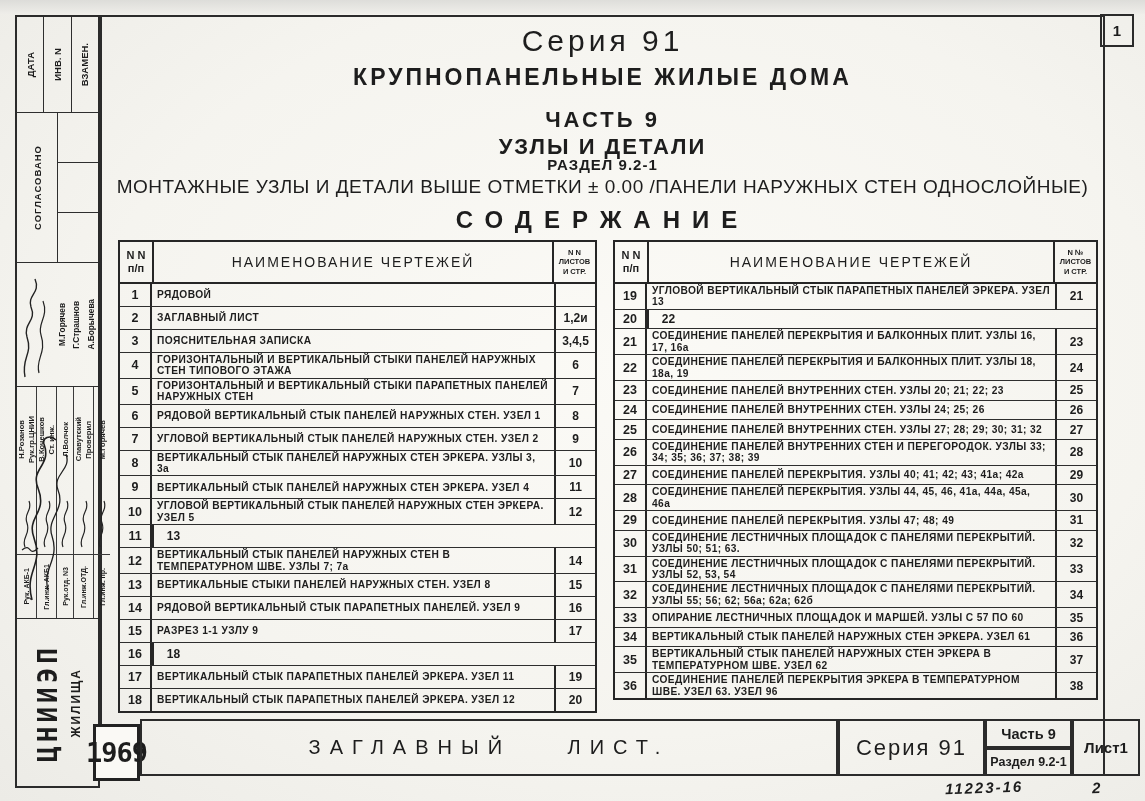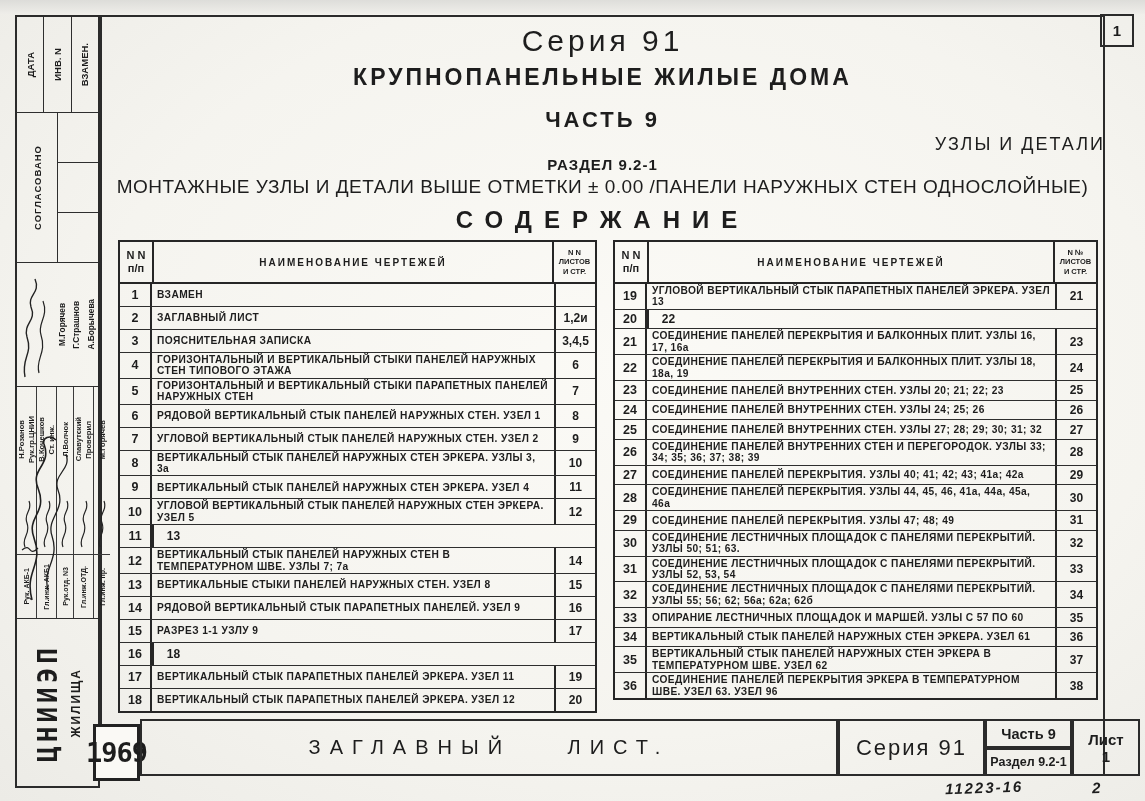--- a/index.html
+++ b/index.html
@@ -10,37 +10,37 @@
         background:linear-gradient(#d8d8d5,#eeede9);opacity:.8;}
   .abs{position:absolute;box-sizing:border-box;}
   .vtext{writing-mode:vertical-rl;transform:rotate(180deg);white-space:nowrap;}
   .ctr{display:flex;align-items:center;justify-content:center;text-align:center;}
 
   
   .hd{left:100px;width:1005px;text-align:center;}
   .t-series{top:24px;font-size:30px;letter-spacing:4px;}
   .t-sub{top:64px;font-size:23px;letter-spacing:3px;font-weight:bold;}
   .t-part{top:107px;font-size:22px;letter-spacing:3px;font-weight:bold;}
-  .t-uzly{top:134px;font-size:18px;letter-spacing:2px;font-weight:normal;text-align:right;}
+  .t-uzly{top:134px;font-size:22px;letter-spacing:2px;font-weight:bold;}
   .t-razdel{top:156px;font-size:15px;letter-spacing:1px;font-weight:bold;}
   .t-mont{top:176px;font-size:19px;letter-spacing:.5px;font-weight:normal;}
   .t-contents{top:206px;font-size:24px;letter-spacing:12px;font-weight:bold;}
 
   
   .ct{position:absolute;box-sizing:border-box;display:flex;flex-direction:column;border:2.5px solid #262626;}
   .ct-head{display:flex;border-bottom:2px solid #262626;box-sizing:border-box;}
   .ct-body{display:flex;flex-direction:column;flex:1;}
   .ct-row{display:flex;flex:1;border-bottom:1.5px solid #2e2e2e;box-sizing:border-box;}
   .ct-row:last-child{border-bottom:none;}
   .cell{box-sizing:border-box;}
   .cell.num{width:32px;min-width:32px;border-right:2px solid #262626;display:flex;align-items:center;justify-content:center;font-size:12.5px;font-weight:bold;}
   .cell.name{flex:1;padding:1px 5px;font-size:10.2px;line-height:1.12;letter-spacing:.4px;font-weight:bold;display:flex;flex-direction:column;justify-content:center;}
   .cell.sheets{width:41px;min-width:41px;border-left:2px solid #262626;display:flex;align-items:center;justify-content:center;font-size:12px;font-weight:bold;}
   .h-num{width:32px;min-width:32px;border-right:2px solid #262626;display:flex;flex-direction:column;align-items:center;justify-content:center;font-size:11px;font-weight:bold;line-height:1.2;}
-  .h-name{flex:1;display:flex;align-items:center;justify-content:center;font-size:10px;letter-spacing:2px;font-weight:bold;text-align:center;}
+  .h-name{flex:1;display:flex;align-items:center;justify-content:center;font-size:14px;letter-spacing:2px;font-weight:normal;text-align:center;}
   .h-sheets{width:41px;min-width:41px;border-left:2px solid #262626;display:flex;flex-direction:column;align-items:center;justify-content:center;font-size:7.5px;font-weight:bold;line-height:1.25;}
 
   
   .sidebar{left:15px;top:15px;width:85px;height:773px;border:2px solid #2b2b2b;display:flex;flex-direction:column;}
   .sb-sec{box-sizing:border-box;border-bottom:1.5px solid #2e2e2e;display:flex;}
   .sb-top{height:96px;}
   .sb-top .tcell{flex:1;border-right:1.5px solid #2e2e2e;display:flex;align-items:center;justify-content:center;font-size:9.5px;font-weight:bold;}
   .sb-top .tcell:last-child{border-right:none;}
   .sb-sogl{height:150px;}
   .sogl-l{width:40px;border-right:1.5px solid #2e2e2e;display:flex;align-items:center;justify-content:center;font-size:9.5px;font-weight:bold;letter-spacing:1px;}
@@ -66,21 +66,21 @@
   
   .frame{left:100px;top:15px;width:1005px;height:761px;border:2.5px solid #2b2b2b;}
   .corner{left:1100px;top:14px;width:34px;height:33px;border:2.5px solid #2b2b2b;font-size:15px;font-weight:bold;}
 
   
   .f-year{left:93px;top:724px;width:47px;height:57px;border:3px solid #222;font-size:27px;font-weight:bold;font-family:"DejaVu Sans Mono", monospace;letter-spacing:-1px;background:#faf9f5;}
   .f-title{left:140px;top:719px;width:698px;height:57px;border:2.5px solid #2b2b2b;font-size:20px;letter-spacing:9px;word-spacing:42px;}
   .f-series{left:838px;top:719px;width:147px;height:57px;border:2.5px solid #2b2b2b;font-size:22px;letter-spacing:2px;}
   .f-part{left:985px;top:719px;width:87px;height:29px;border:2.5px solid #2b2b2b;font-size:14.5px;font-weight:bold;}
   .f-razdel{left:985px;top:748px;width:87px;height:28px;border:2.5px solid #2b2b2b;font-size:12.5px;font-weight:bold;}
-  .f-list{left:1072px;top:719px;width:68px;height:57px;border:2.5px solid #2b2b2b;display:flex;flex-direction:column;align-items:center;justify-content:center;}
+  .f-list{left:1072px;top:719px;width:68px;height:57px;border:2.5px solid #2b2b2b;display:flex;align-items:center;justify-content:center;}
   .f-list .ll{font-size:15px;font-weight:bold;}
   .f-list .ln{font-size:15px;font-weight:bold;}
   .hand{font-style:italic;font-size:15px;font-weight:bold;transform:rotate(-2deg);letter-spacing:2px;}
   .sig-overlay{pointer-events:none;}
 </style>
 </head>
 <body>
 
 <div class="page">
 
@@ -217,21 +217,21 @@
       <div class="h-name">НАИМЕНОВАНИЕ ЧЕРТЕЖЕЙ</div>
       <div class="h-sheets">
         <span>N N</span>
         <span>ЛИСТОВ</span>
         <span>И СТР.</span>
       </div>
     </div>
     <div class="ct-body">
         <div class="ct-row">
           <div class="cell num">1</div>
-          <div class="cell name">ВЗАМЕН</div>
+          <div class="cell name">РЯДОВОЙ</div>
           <div class="cell sheets"></div>
         </div>
         <div class="ct-row">
           <div class="cell num">2</div>
           <div class="cell name">ЗАГЛАВНЫЙ ЛИСТ</div>
           <div class="cell sheets">1,2и</div>
         </div>
         <div class="ct-row">
           <div class="cell num">3</div>
           <div class="cell name">ПОЯСНИТЕЛЬНАЯ ЗАПИСКА</div>

